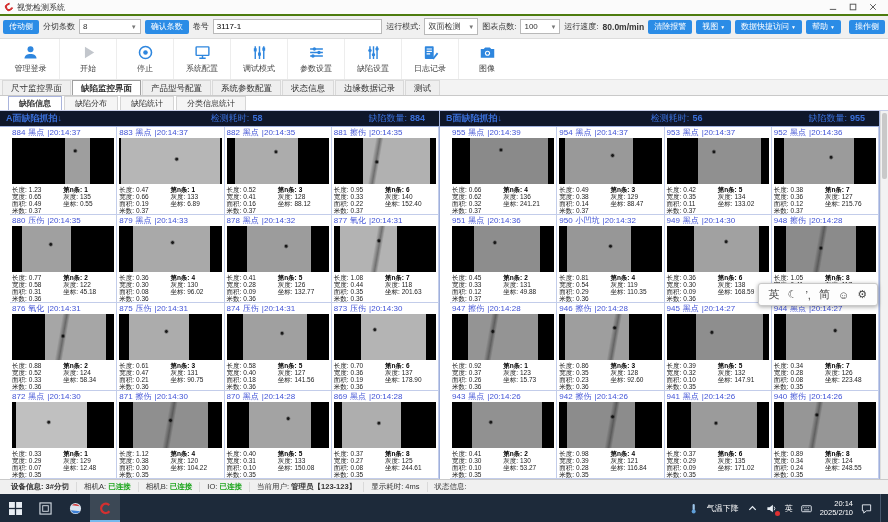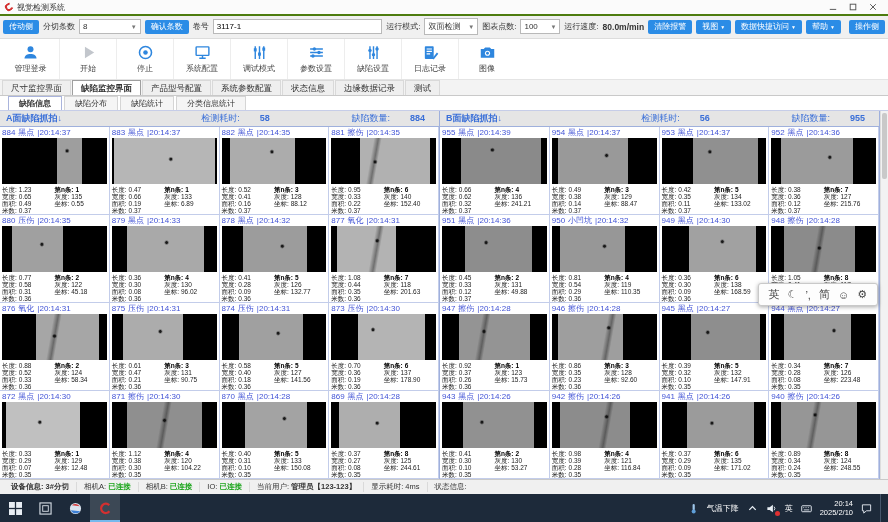--- a/index.html
+++ b/index.html
@@ -39,27 +39,27 @@
   .maintabs .tab.active { background:#fff; border-color:#9f9f9f; font-weight:bold; }
 
   
   .subtabs { height:15px; background:#fff; border-bottom:1px solid #c6cde8; display:flex; align-items:flex-end; padding-left:8px; font-size:8px; }
   .subtabs .tab { padding:0 10px; line-height:13px; border:1px solid #d5d5d5; border-bottom:none; background:#f5f5f5; margin-right:2px; }
   .subtabs .tab.active { background:#fff; border-color:#aab4dc; font-weight:bold; }
 
   
   .panels { flex:1; display:flex; position:relative; }
   .panel { width:440px; display:flex; flex-direction:column; border-right:1px solid #9fb0dc; }
-  .panel-header { height:16px; display:flex; align-items:center; padding:0 6px; border-bottom:1px solid #9fb0dc; font-size:9px; background:#e5e5e5; }
+  .panel-header { height:16px; display:flex; align-items:center; padding:0 6px; border-bottom:1px solid #9fb0dc; font-size:9px; background:#0f172a; }
   .ph-title { color:#3a6fd8; font-weight:bold; flex:1.3; }
   .ph-mid { flex:1; color:#3a6fd8; }
   .ph-right { color:#3a6fd8; padding-right:8px; }
-  .ph-mid b, .ph-right b { font-weight:bold; margin-left:20px; }
-
-  .grid { flex:1; display:grid; grid-template-columns:repeat(4,1fr); grid-template-rows:repeat(4,1fr); }
+  .ph-mid b, .ph-right b { font-weight:bold; margin-left:3px; }
+
+  .grid { flex:1; display:grid; grid-template-columns:repeat(4,1fr); grid-template-rows:repeat(4,1fr);margin-left:10px; }
   .cell { border-right:1px solid #c3cdea; border-bottom:1px solid #c3cdea; display:flex; flex-direction:column; padding:1px 2px 0 2px; overflow:hidden; }
   .cell-head { font-size:8px; line-height:10px; height:10px; color:#4153d6; white-space:nowrap; overflow:hidden; }
   .cell-head span { margin-right:3px; }
   .thumb { height:46px; width:100%; position:relative; }
   .meta { flex:1; display:flex; font-size:6.5px; line-height:7px; color:#222; padding-top:2px; }
   .mcol { width:50%; }
   .mrow span:first-child { margin-right:2px; }
   .mrow.mbold { font-weight:bold; color:#000; }
 
   

